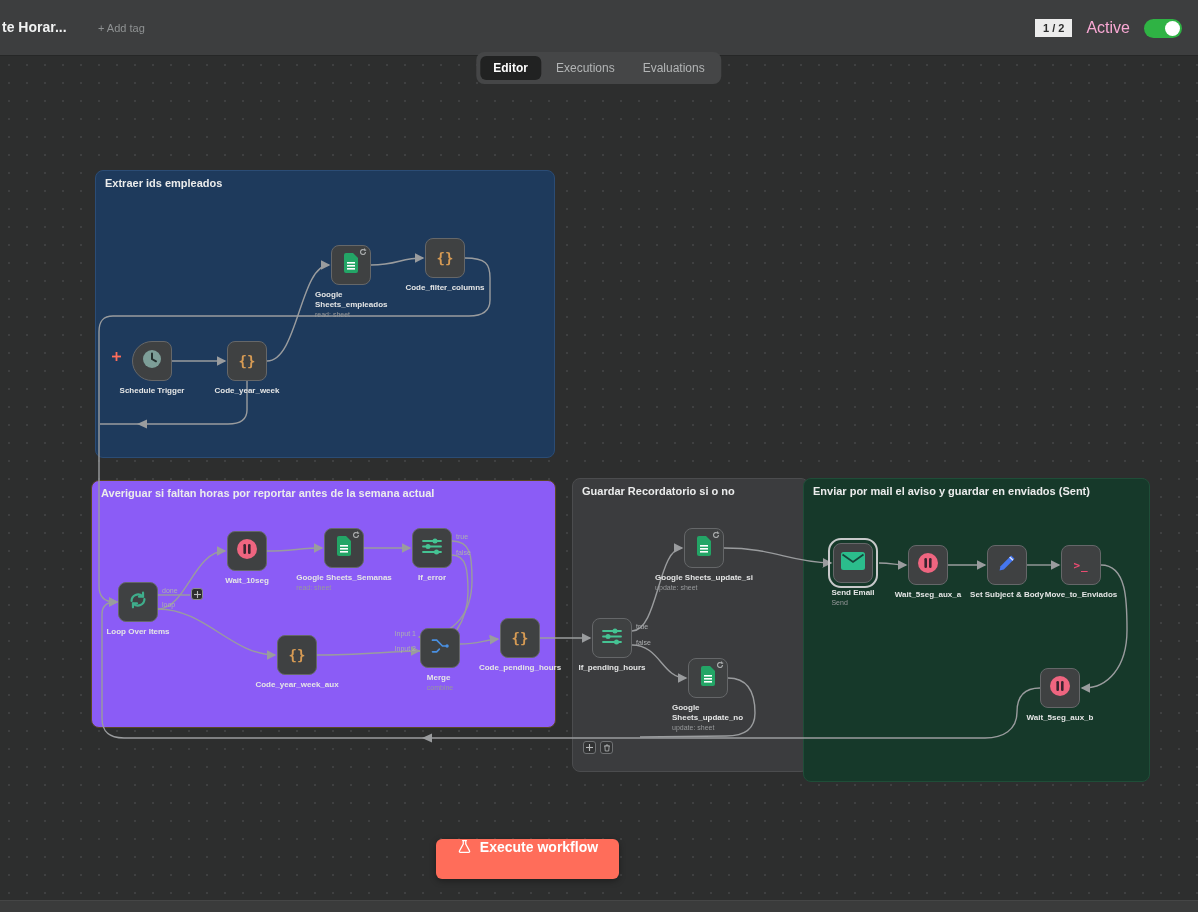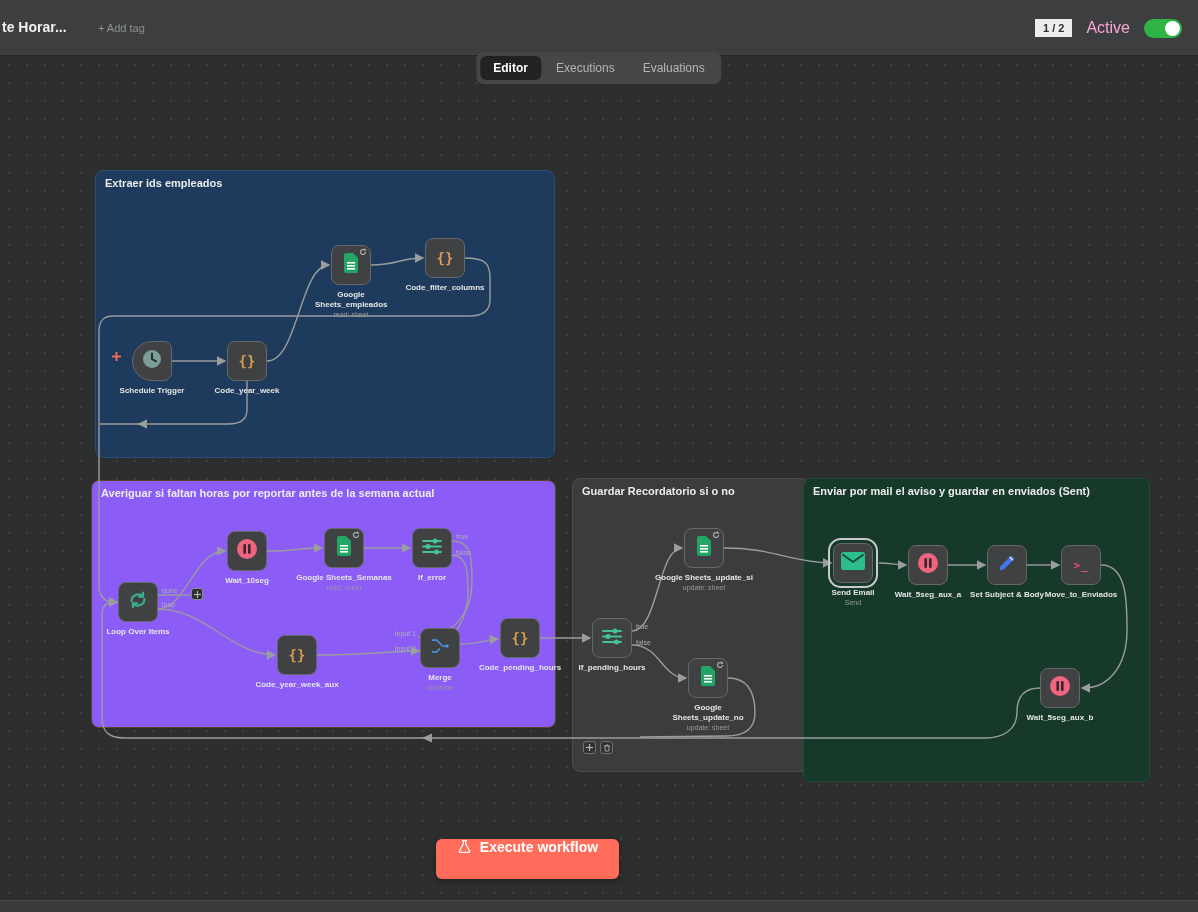--- a/index.html
+++ b/index.html
@@ -37,21 +37,21 @@
 
   
   .connections{position:absolute;inset:0;z-index:2;pointer-events:none}
 
   
   .node{position:absolute;z-index:3;width:40px}
   .node-box{width:40px;height:40px;background:#3f4142;border:1px solid #656769;border-radius:8px;display:flex;align-items:center;justify-content:center;position:relative;cursor:pointer}
   .node-box.trigger{border-radius:20px 8px 8px 20px}
   .node-box.selected{outline:2px solid #c8c9ca;outline-offset:3px}
   .badge-refresh{position:absolute;top:2px;right:3px;line-height:0}
-  .node-text{position:absolute;top:45px;left:50%;transform:translateX(-50%);text-align:center;z-index:4;width:max-content;max-width:112px}
+  .node-text{position:absolute;top:45px;left:50%;transform:translateX(-50%);z-index:4;width:max-content;max-width:112px}
   .node-text.wrap{max-width:72px}
   .node-label{font-size:8px;font-weight:bold;color:#e5e6e6;line-height:1.25}
   .node-text:not(.wrap) .node-label{white-space:nowrap}
   .node-sub{font-size:7px;color:#97999b;margin-top:1px}
   .icon-code{font-family:"DejaVu Sans Mono",monospace;font-size:14px;font-weight:bold;color:#d79b54}
   .icon-terminal{font-family:"DejaVu Sans Mono",monospace;font-size:11px;font-weight:bold;color:#ea4b71;letter-spacing:1px}
   .port-label{position:absolute;font-size:7px;color:#adafb1;z-index:4}
   .trigger-plus{position:absolute;left:112px;top:352px;z-index:3;line-height:0}
   .plus-endpoint{position:absolute;left:191px;top:588px;width:12px;height:12px;border:1px solid #8a8c8e;border-radius:3px;background:#2d2e2e;z-index:3;display:flex;align-items:center;justify-content:center;cursor:pointer}
   .mini-toolbar{position:absolute;left:583px;top:741px;display:flex;gap:4px;z-index:3}

